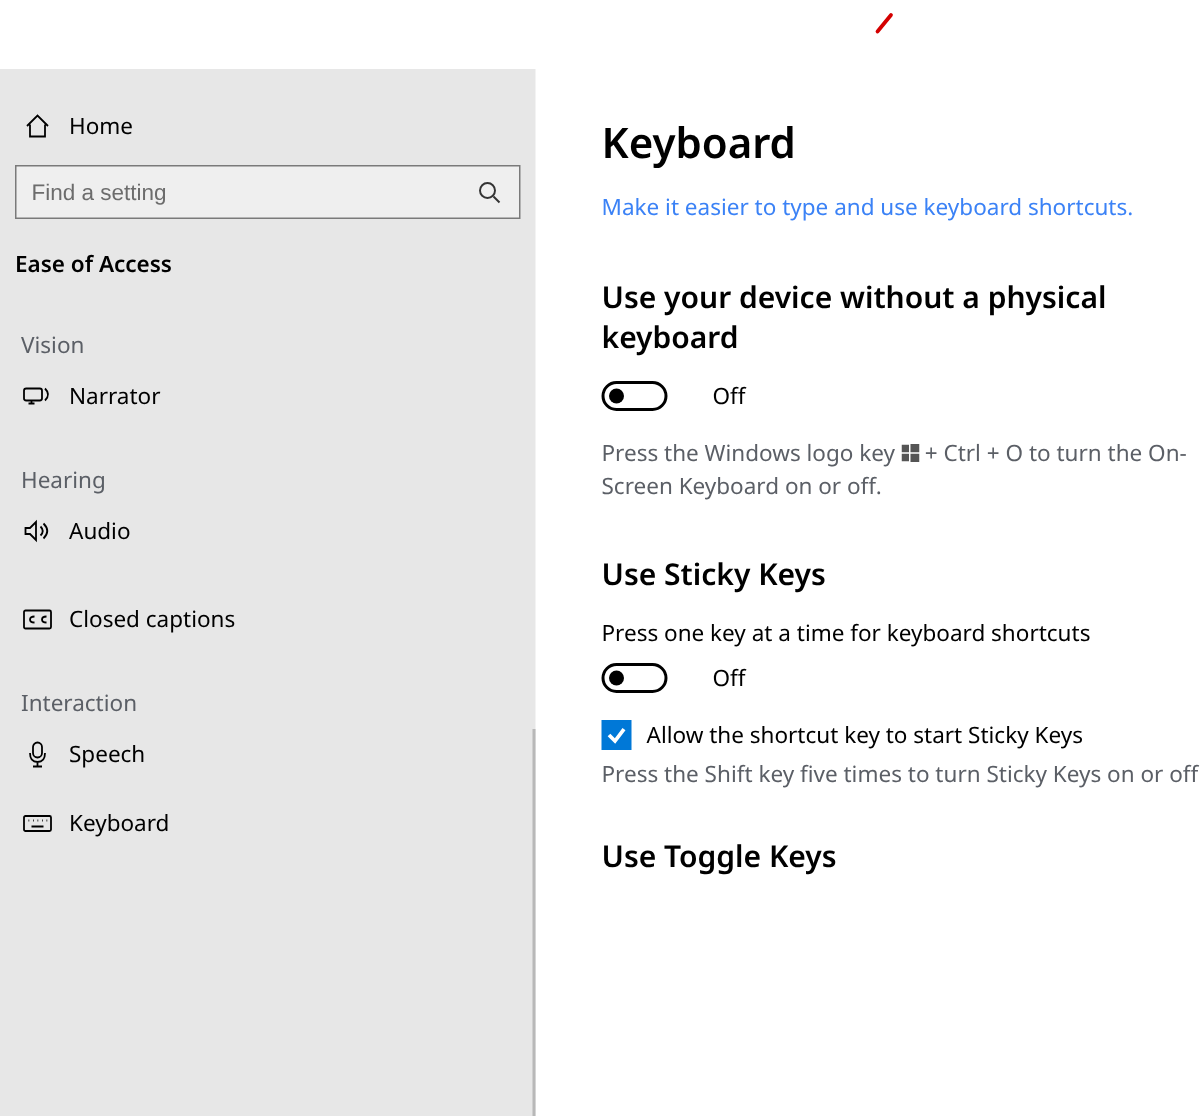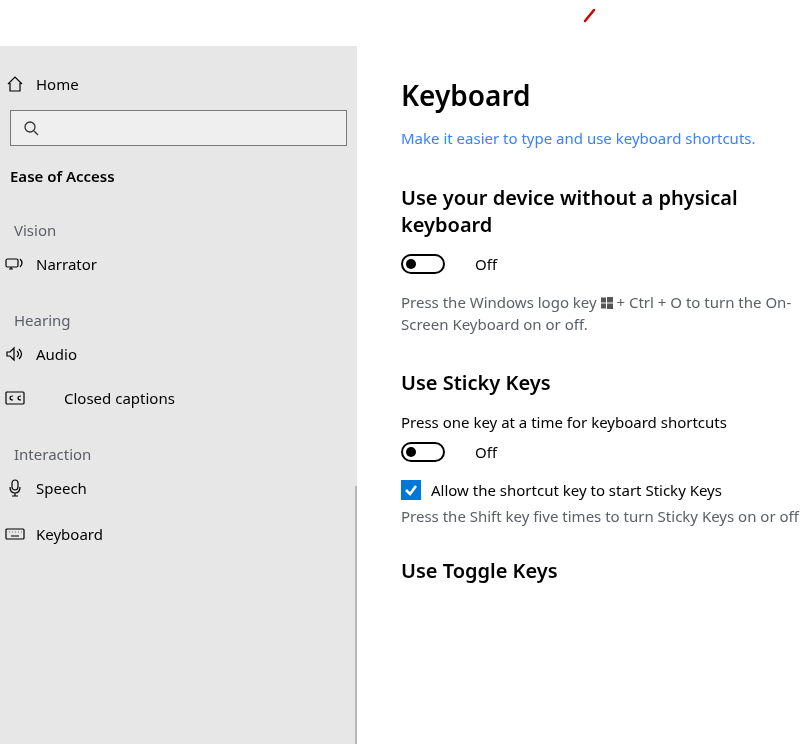--- a/index.html
+++ b/index.html
@@ -46,21 +46,21 @@
   .sb-back svg { width: 16px; height: 16px; }
   .sb-title {
     font-size: 13px;
     margin-left: 6px;
     color: #000;
   }
   .sb-row {
     display: flex;
     align-items: center;
     height: 36px;
-    padding-left: 4px;
+    padding-left: 14px;
     font-size: 15px;
     color: #000;
     margin-bottom: 2px;
   }
   .sb-row .ic {
     width: 22px;
     display: flex;
     justify-content: center;
     align-items: center;
     color: #333;
@@ -205,20 +205,21 @@
     <div class="sb-row" style="margin-top:4px;">
       <span class="ic">
         <svg width="18" height="18" viewBox="0 0 18 18">
           <path d="M2 9 L9 2 L16 9 M4 8 V16 H14 V8" stroke="#000" stroke-width="1.2" fill="none"></path>
         </svg>
       </span>
       <span class="txt">Home</span>
     </div>
 
     <div class="sb-search">
+      <input type="text" placeholder="Find a setting" style="">
       <span class="search-ic">
         <svg width="16" height="16" viewBox="0 0 16 16">
           <circle cx="7" cy="7" r="5" stroke="#333" stroke-width="1.3" fill="none"></circle>
           <path d="M11 11 L15 15" stroke="#333" stroke-width="1.3"></path>
         </svg>
       </span>
     </div>
 
     <div class="sb-category">Ease of Access</div>
 
@@ -237,21 +238,21 @@
     <div class="sb-group-label">Hearing</div>
     <div class="sb-row">
       <span class="ic">
         <svg width="18" height="16" viewBox="0 0 18 16">
           <path d="M1 6 H4 L8 2 V14 L4 10 H1 Z" stroke="#000" stroke-width="1.2" fill="none"></path>
           <path d="M11 5 Q14 8 11 11 M13 3 Q18 8 13 13" stroke="#000" stroke-width="1.2" fill="none"></path>
         </svg>
       </span>
       <span class="txt">Audio</span>
     </div>
-    <div class="sb-row" style="margin-top:8px;gap:28px;">
+    <div class="sb-row" style="margin-top:23px;">
       <span class="ic">
         <svg width="20" height="14" viewBox="0 0 20 14">
           <rect x="1" y="1" width="18" height="12" rx="1" stroke="#000" stroke-width="1.2" fill="none"></rect>
           <path d="M8 5 Q5 5 5 7 Q5 9 8 9 M16 5 Q13 5 13 7 Q13 9 16 9" stroke="#000" stroke-width="1.2" fill="none"></path>
         </svg>
       </span>
       <span class="txt">Closed captions</span>
     </div>
 
     <div class="sb-group-label">Interaction</div>

